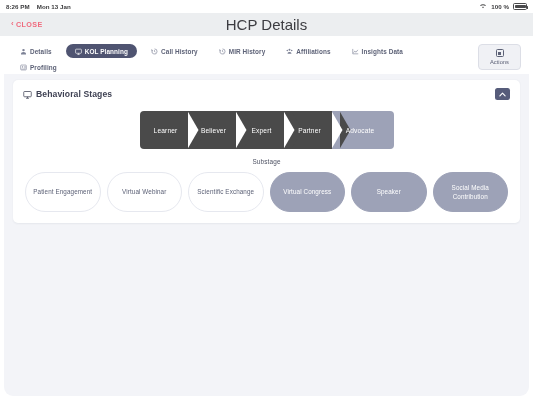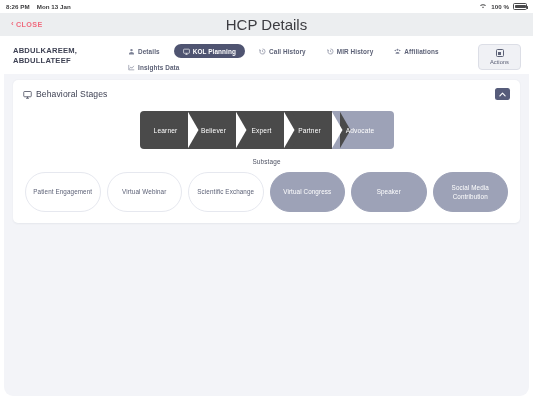--- a/index.html
+++ b/index.html
@@ -127,21 +127,21 @@
 
   .card {
     background: #ffffff;
     border-radius: 5px;
     padding: 9px 10px 11px 10px;
     box-shadow: 0 .5px 2px rgba(60,64,90,.07);
     position: relative;
   }
   .card-head { display: flex; align-items: center; gap: 4px; margin-bottom: 1px; }
   .card-head .ico svg { display: block; width: 9px; height: 9px; }
-  .card-title { font-size: 8.6px; font-weight: normal; color: #3f4254; letter-spacing: .1px; }
+  .card-title { font-size: 8.6px; font-weight: bold; color: #3f4254; letter-spacing: .1px; }
   .collapse-btn {
     position: absolute; right: 10px; top: 8px;
     width: 15px; height: 12px; background: #565c7a; border-radius: 2.5px;
     display: flex; align-items: center; justify-content: center; cursor: pointer;
   }
   .collapse-btn svg { display: block; }
 
   
   .stages {
     display: flex; justify-content: center;
@@ -237,21 +237,20 @@
     <span class="chev-left">‹</span>
     <span>CLOSE</span>
   </div>
   <div class="topbar-title">HCP Details</div>
 </div>
 
 <div class="page">
  <div class="page-inner">
 
   <div class="hcp-header">
-    <div class="hcp-name">ABDULKAREEM, ABDULLATEEF</div>
 
     <div class="tabs-wrap">
       <div class="tabs-row">
 
         <div class="tab">
           <span class="ico">
             <svg viewBox="0 0 12 12">
                   <circle cx="6" cy="3.6" r="2.1" fill="#7d8296"></circle>
                   <path d="M1.6 11c0-2.6 2-4 4.4-4s4.4 1.4 4.4 4z" fill="#7d8296"></path>
                 </svg>

